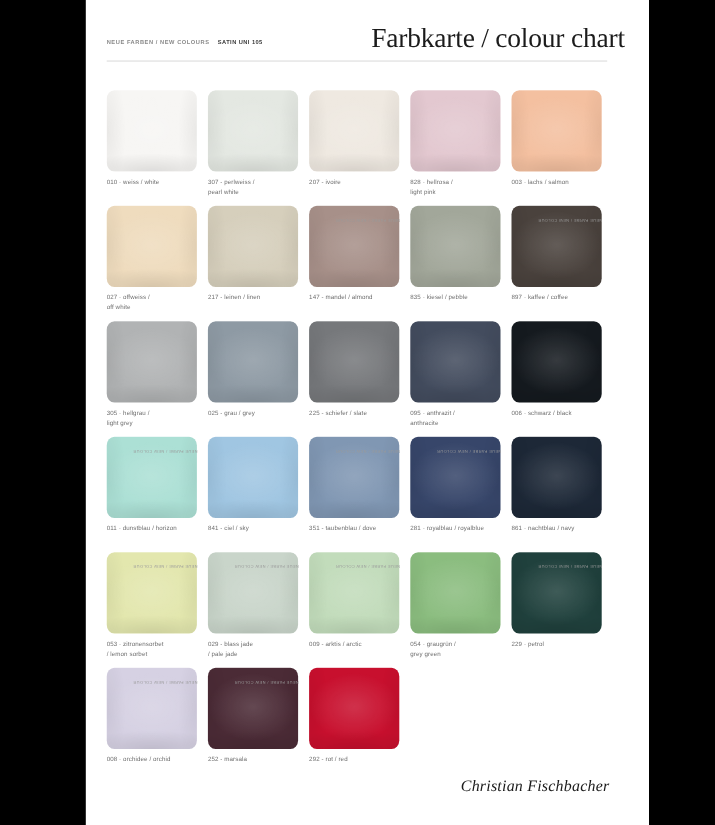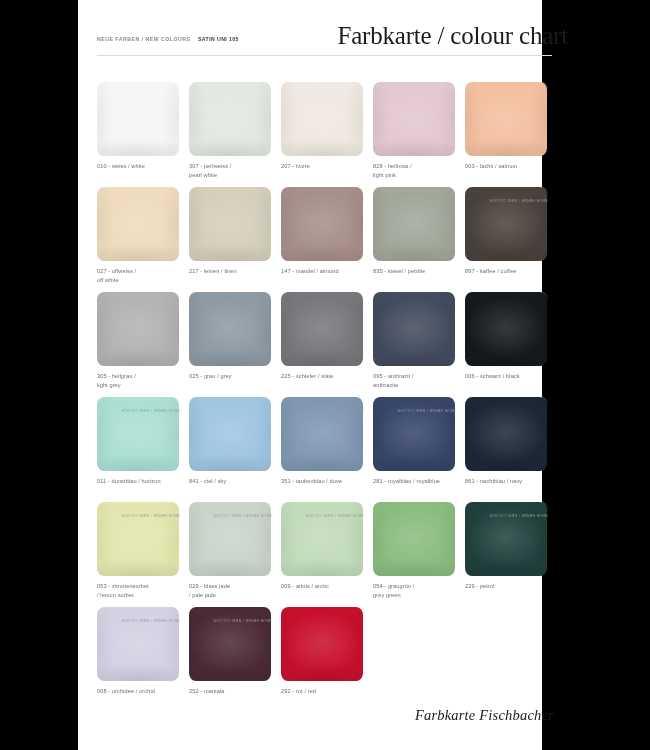--- a/index.html
+++ b/index.html
@@ -5,20 +5,21 @@
   html,body{margin:0;padding:0;}
   body{
     width:650px;height:750px;
     background:#000;
     font-family:"Liberation Sans", sans-serif;
     overflow:hidden;
   }
   .page{
     position:absolute;left:78px;top:0;width:464px;height:750px;
     background:#ffffff;
+    padding-left:48px;
   }
   
   .header{
     position:absolute;left:0;top:22px;width:494px;height:34px;
   }
   .kicker{
     position:absolute;left:19px;top:14px;
     font-size:5.2px;letter-spacing:.5px;color:#8a8a8a;
     white-space:nowrap;text-transform:uppercase;font-weight:600;
   }
@@ -297,16 +298,16 @@
             <div class="swatch" style="background: rgb(200, 16, 46);"></div>
           </div>
           <div class="label">292 - rot / red</div>
         </div>
         <div class="cell"></div>
         <div class="cell"></div>
       </div>
     </div>
 
   <div class="footer">
-    <div class="logo">Farbkarte Fischbacher</div>
+    <div class="logo">Christian Fischbacher</div>
   </div>
 
 </div>
 
 </body></html>

